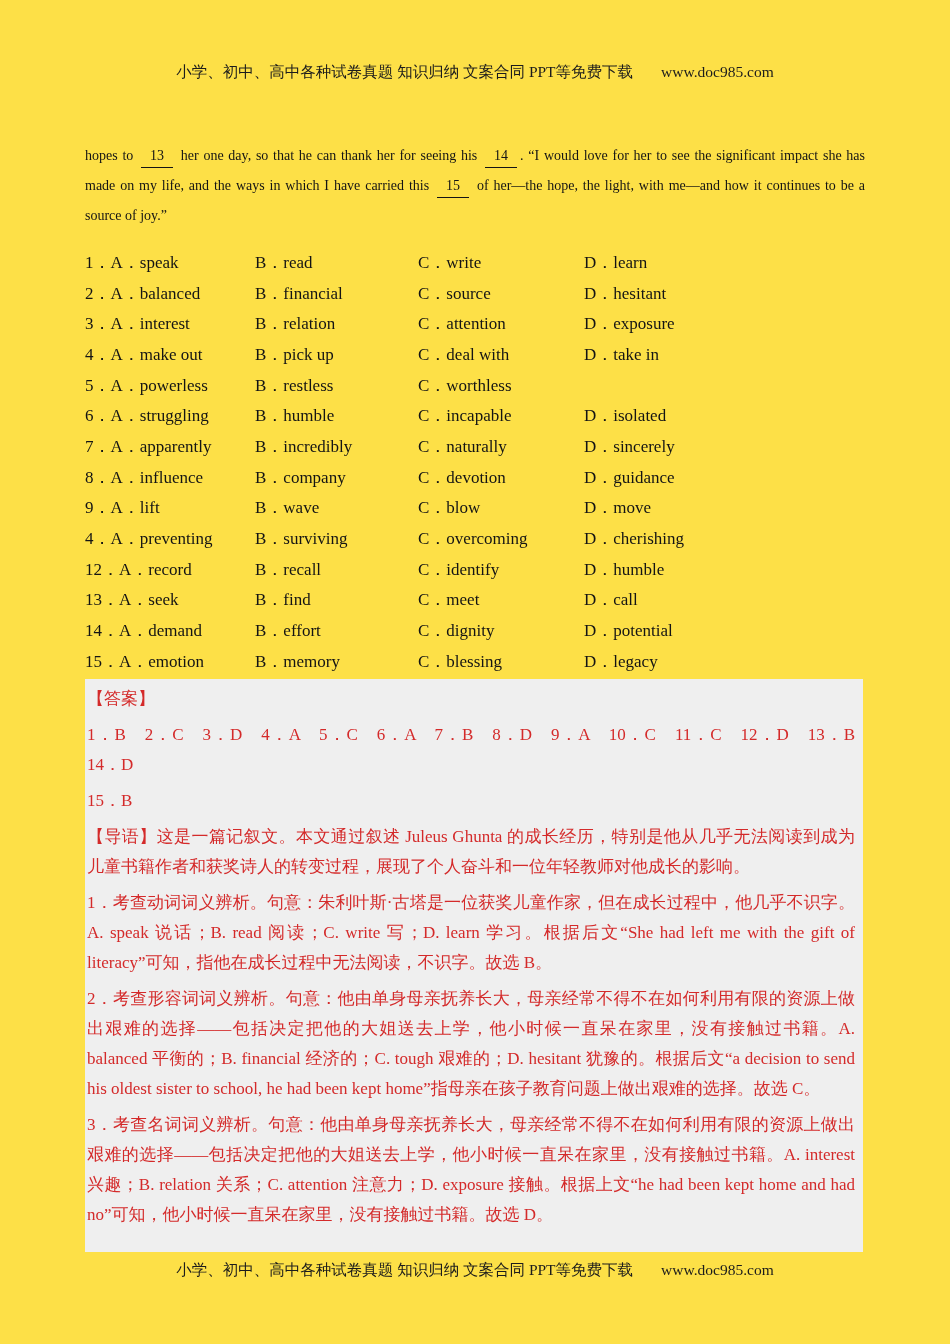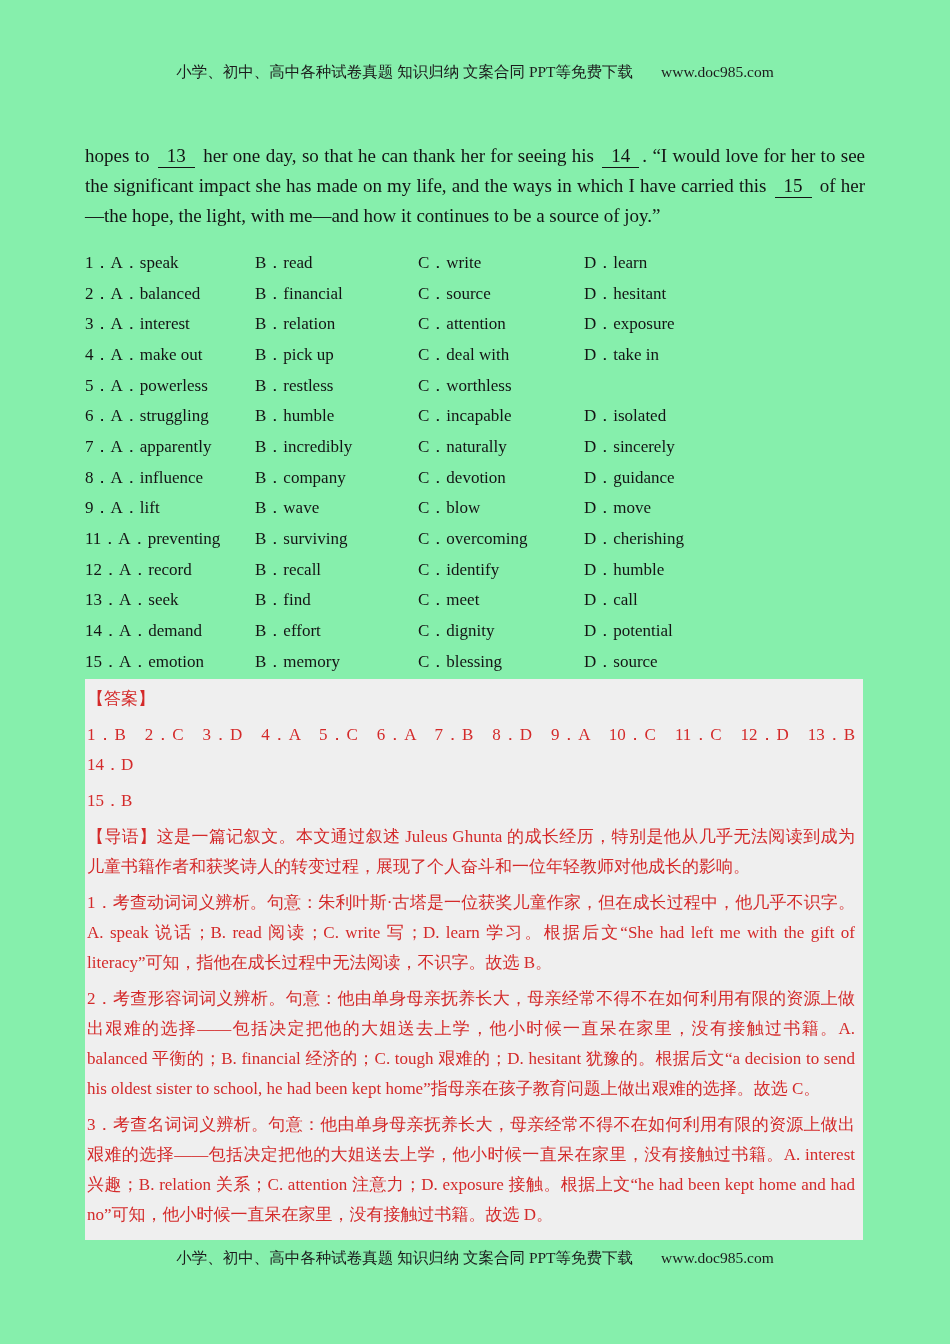--- a/index.html
+++ b/index.html
@@ -1,37 +1,37 @@
 <!DOCTYPE html>
 <html><head>
 <meta charset="utf-8">
 <title>Document</title>
 <style>
   html,body{margin:0;padding:0;background:#ffffff;}
   .page{
     position:relative;
     width:950px;height:1344px;
-    background:#86efac;
+    background:#fde047;
     font-family:"Liberation Serif","DejaVu Serif",serif;
     color:#141414;
     overflow:hidden;
   }
   .hdr{
     padding-top:62px;
     text-align:center;
     font-size:15.5px;
     line-height:19px;
     white-space:nowrap;
     color:#1c1c1c;
   }
   .hdr .url{margin-left:28px;}
   .content{margin:0 85px;width:780px;}
   .passage{
     margin:60px 0 0 0;
-    font-size:19px;
+    font-size:14px;
     line-height:30px;
     text-align:justify;
   }
   .blank{
     display:inline-block;
     border-bottom:1.4px solid #141414;
     padding:0 9px;
     margin:0 3px;
     line-height:22px;
   }
@@ -45,21 +45,21 @@
   }
   .qc1{width:170px;}
   .qc2{width:163px;}
   .qc3{width:166px;}
   .qc4{flex:1;}
   .answer-block{
     margin-top:2px;
     width:778px;
     box-sizing:border-box;
     background:#efefef;
-    padding:3px 8px 10px 2px;
+    padding:3px 8px 22px 2px;
   }
   .answer-block p{
     margin:6px 0 0 0;
     font-size:17px;
     line-height:30px;
     color:#d42a2a;
     text-align:justify;
   }
   .answer-block p:first-child{margin-top:2px;}
   .ftr{
@@ -140,21 +140,21 @@
         <span class="qc qc3">C．devotion</span>
         <span class="qc qc4">D．guidance</span>
       </div>
       <div class="q-row">
         <span class="qc qc1">9．A．lift</span>
         <span class="qc qc2">B．wave</span>
         <span class="qc qc3">C．blow</span>
         <span class="qc qc4">D．move</span>
       </div>
       <div class="q-row">
-        <span class="qc qc1">11．A．preventing</span>
+        <span class="qc qc1">4．A．preventing</span>
         <span class="qc qc2">B．surviving</span>
         <span class="qc qc3">C．overcoming</span>
         <span class="qc qc4">D．cherishing</span>
       </div>
       <div class="q-row">
         <span class="qc qc1">12．A．record</span>
         <span class="qc qc2">B．recall</span>
         <span class="qc qc3">C．identify</span>
         <span class="qc qc4">D．humble</span>
       </div>
@@ -167,21 +167,21 @@
       <div class="q-row">
         <span class="qc qc1">14．A．demand</span>
         <span class="qc qc2">B．effort</span>
         <span class="qc qc3">C．dignity</span>
         <span class="qc qc4">D．potential</span>
       </div>
       <div class="q-row">
         <span class="qc qc1">15．A．emotion</span>
         <span class="qc qc2">B．memory</span>
         <span class="qc qc3">C．blessing</span>
-        <span class="qc qc4">D．source</span>
+        <span class="qc qc4">D．legacy</span>
       </div>
     </div>
 
     <div class="answer-block">
       <p>【答案】</p>
       <p>1．B　2．C　3．D　4．A　5．C　6．A　7．B　8．D　9．A　10．C　11．C　12．D　13．B　14．D</p>
       <p>15．B</p>
       <p>【导语】这是一篇记叙文。本文通过叙述 Juleus Ghunta 的成长经历，特别是他从几乎无法阅读到成为儿童书籍作者和获奖诗人的转变过程，展现了个人奋斗和一位年轻教师对他成长的影响。</p>
       <p>1．考查动词词义辨析。句意：朱利叶斯·古塔是一位获奖儿童作家，但在成长过程中，他几乎不识字。A. speak 说话；B. read 阅读；C. write 写；D. learn 学习。根据后文“She had left me with the gift of literacy”可知，指他在成长过程中无法阅读，不识字。故选 B。</p>
       <p>2．考查形容词词义辨析。句意：他由单身母亲抚养长大，母亲经常不得不在如何利用有限的资源上做出艰难的选择——包括决定把他的大姐送去上学，他小时候一直呆在家里，没有接触过书籍。A. balanced 平衡的；B. financial 经济的；C. tough 艰难的；D. hesitant 犹豫的。根据后文“a decision to send his oldest sister to school, he had been kept home”指母亲在孩子教育问题上做出艰难的选择。故选 C。</p>

